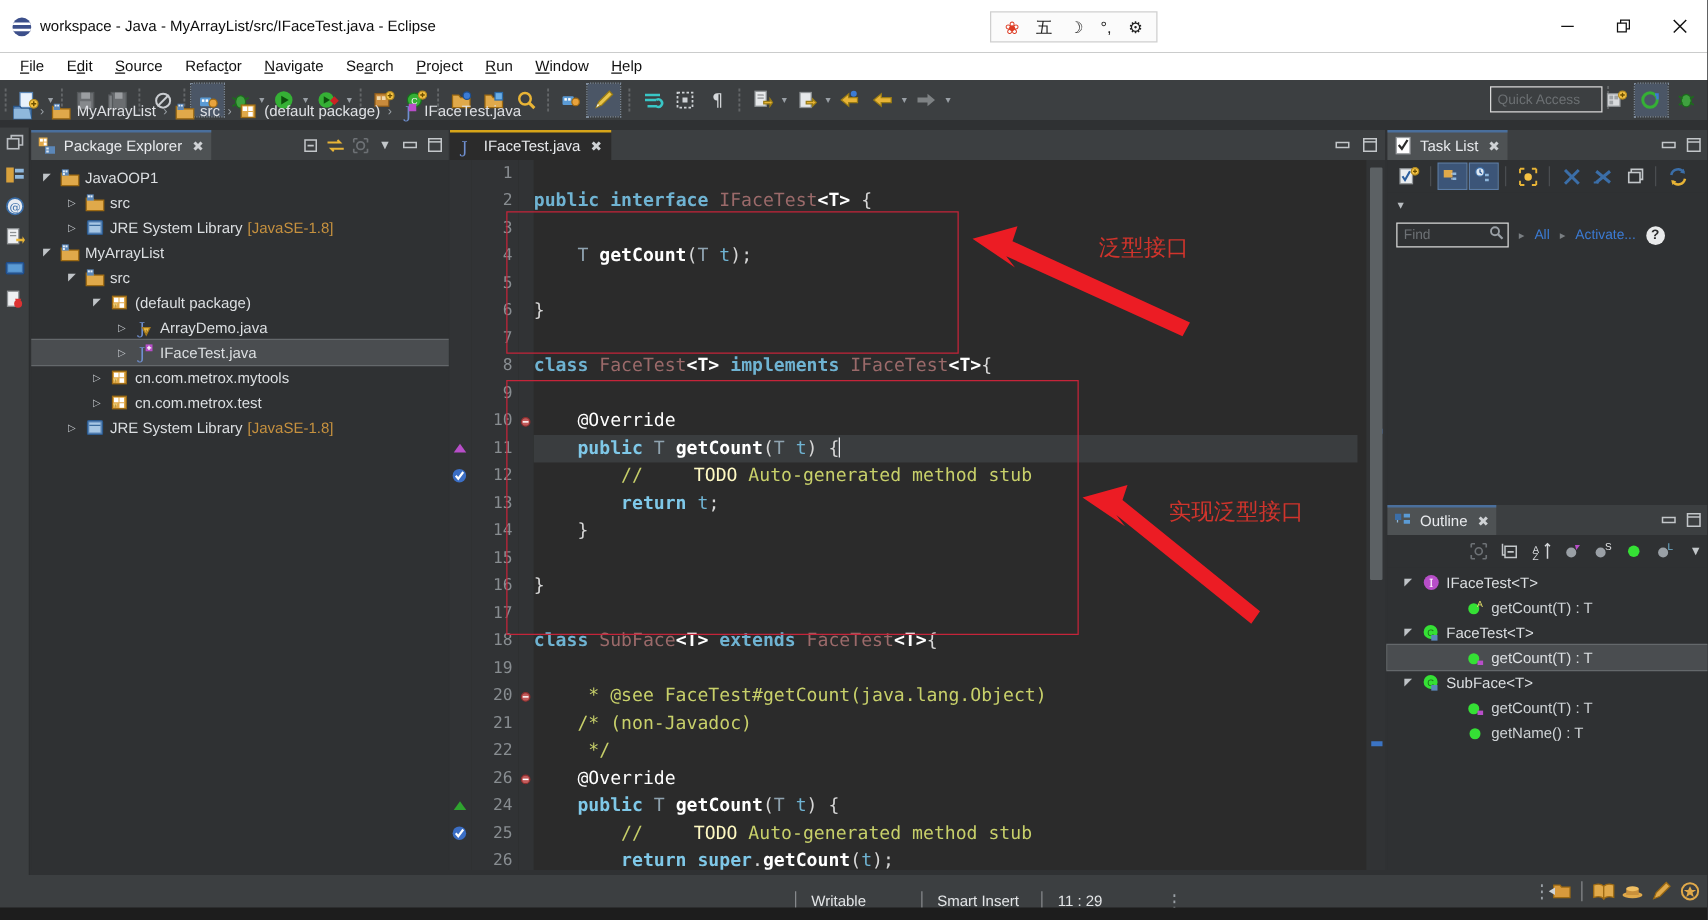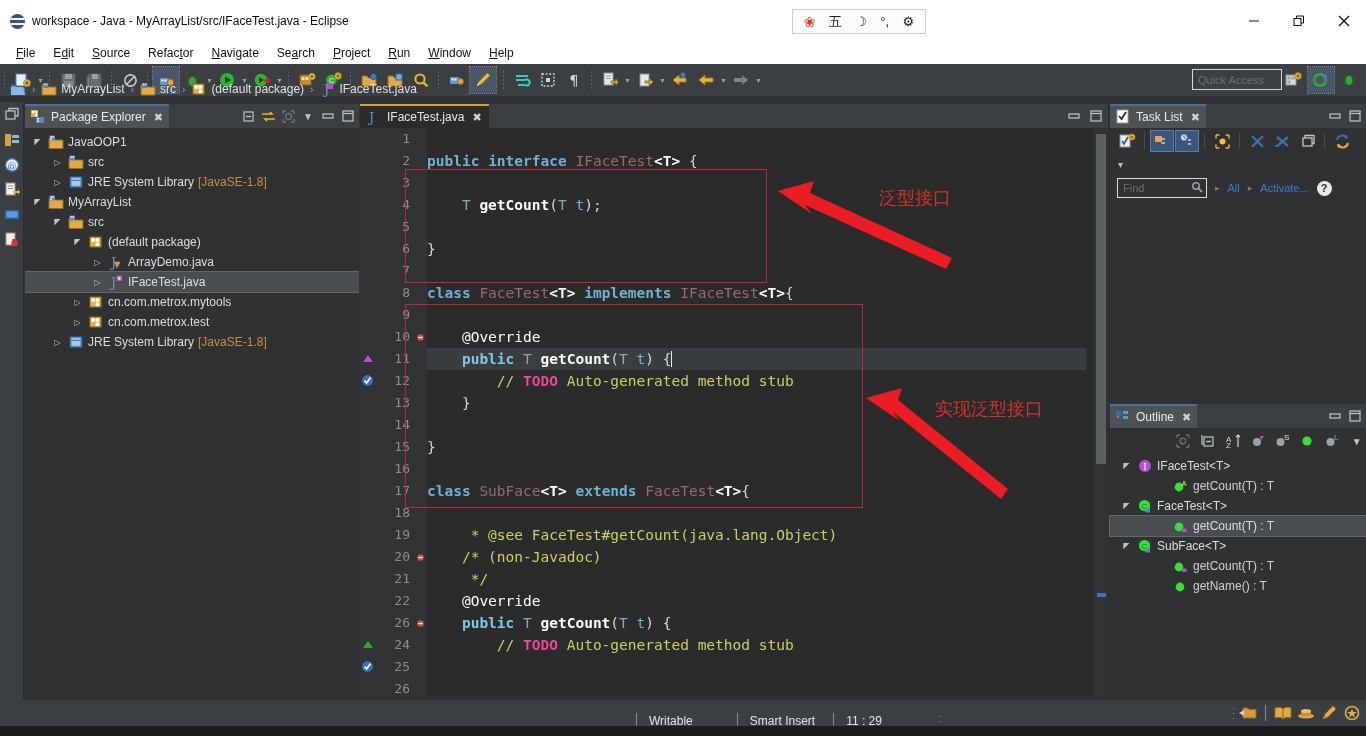--- a/index.html
+++ b/index.html
@@ -157,21 +157,21 @@
   }
   .cl { height: 22px; line-height: 22px; white-space: pre; color: #a9b7c6; }
   .cl.hl { background: #3a3d3f; }
   .kw2  { color: #6fb3d2; font-weight: bold; }
   .mod  { color: #7fc8e8; font-weight: bold; }
   .typ  { color: #9b6a6a; }
   .mth  { color: #ffffff; font-weight: bold; }
   .par  { color: #6fb3d2; }
   .ann  { color: #ffffff; }
   .cmt  { color: #c8d06a; }
-  .todo { color: #ec4899; font-weight: bold; }
+  .todo { color: #fef9c3; font-weight: normal; margin-left: 32px; }
   .gen  { color: #ffffff; font-weight: bold; }
   .plain{ color: #d6d6d6; }
   .tname{ color: #8fa3b0; }
 
   
   .redbox { position: absolute; border: 1.5px solid #c5243a; pointer-events: none; }
   .ann-txt {
     position: absolute; color: #d0342c; font-size: 18px;
     font-family: "DejaVu Sans", sans-serif; white-space: nowrap;
   }
@@ -899,32 +899,34 @@
         <div class="cl"></div>
         <div class="cl">    <span class="tname">T</span> <span class="mth">getCount</span><span class="plain">(</span><span class="tname">T</span> <span class="par">t</span><span class="plain">);</span></div>
         <div class="cl"></div>
         <div class="cl"><span class="plain">}</span></div>
         <div class="cl"></div>
         <div class="cl"><span class="kw2">class</span> <span class="typ">FaceTest</span><span class="gen">&lt;T&gt;</span> <span class="kw2">implements</span> <span class="typ">IFaceTest</span><span class="gen">&lt;T&gt;</span><span class="plain">{</span></div>
         <div class="cl"></div>
         <div class="cl">    <span class="ann">@Override</span></div>
         <div class="cl hl">    <span class="mod">public</span> <span class="tname">T</span> <span class="mth">getCount</span><span class="plain">(</span><span class="tname">T</span> <span class="par">t</span><span class="plain">) {</span><span style="display: inline-block; width: 1px; height: 16px; background: rgb(232, 234, 237); vertical-align: -3px; margin-left: -1px;"></span></div>
         <div class="cl">        <span class="cmt">// </span><span class="todo">TODO</span><span class="cmt"> Auto-generated method stub</span></div>
+        <div class="cl">        <span class="mod">return</span> <span class="par">t</span><span class="plain">;</span></div>
         <div class="cl">    <span class="plain">}</span></div>
         <div class="cl"></div>
         <div class="cl"><span class="plain">}</span></div>
         <div class="cl"></div>
         <div class="cl"><span class="kw2">class</span> <span class="typ">SubFace</span><span class="gen">&lt;T&gt;</span> <span class="kw2">extends</span> <span class="typ">FaceTest</span><span class="gen">&lt;T&gt;</span><span class="plain">{</span></div>
         <div class="cl"></div>
         <div class="cl">     <span class="cmt">* @see FaceTest#getCount(java.lang.Object)</span></div>
         <div class="cl">    <span class="cmt">/* (non-Javadoc)</span></div>
         <div class="cl">     <span class="cmt">*/</span></div>
         <div class="cl">    <span class="ann">@Override</span></div>
         <div class="cl">    <span class="mod">public</span> <span class="tname">T</span> <span class="mth">getCount</span><span class="plain">(</span><span class="tname">T</span> <span class="par">t</span><span class="plain">) {</span></div>
         <div class="cl">        <span class="cmt">// </span><span class="todo">TODO</span><span class="cmt"> Auto-generated method stub</span></div>
+        <div class="cl">        <span class="mod">return</span> <span class="mod">super</span><span class="plain">.</span><span class="mth">getCount</span><span class="plain">(</span><span class="par">t</span><span class="plain">);</span></div>
       </div>
 
       <div class="redbox" style="left:45px; top:41px; width:362px; height:114px;"></div>
       <div class="redbox" style="left:45px; top:176px; width:458px; height:204px;"></div>
 
       <div class="ed-scroll" style="top:0">
         <div class="ov-mark" style="top:215px"></div>
         <div class="ov-mark" style="top:465px"></div>
         <div class="ed-thumb" style="top:6px;height:330px"></div>
       </div>

